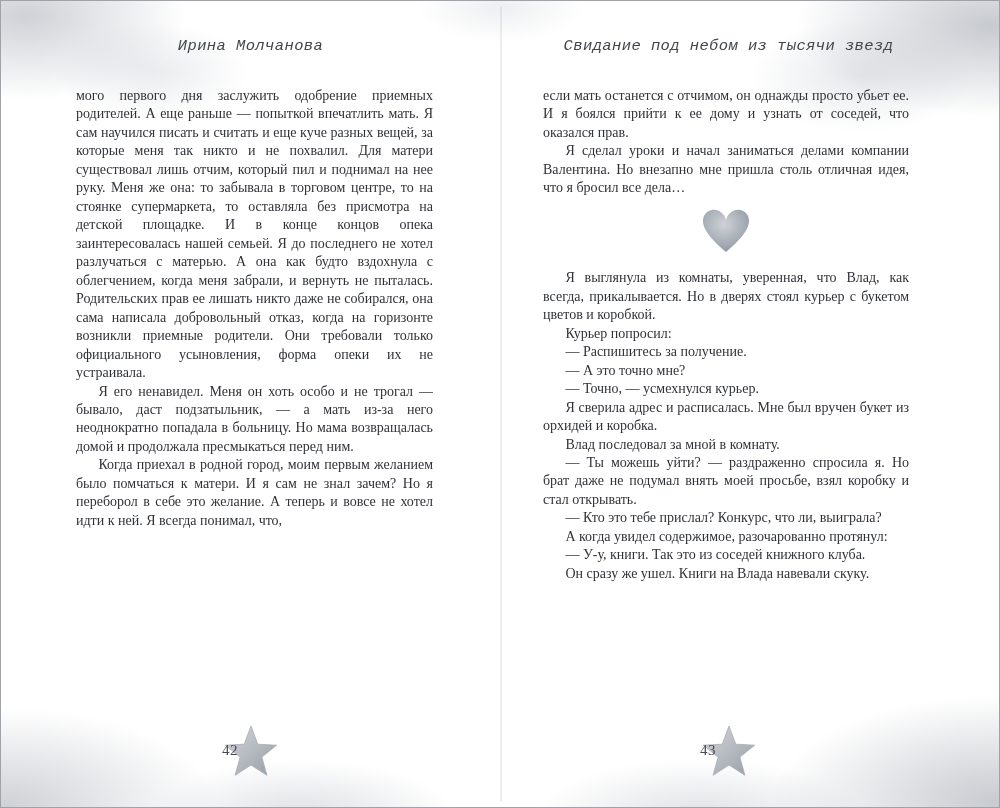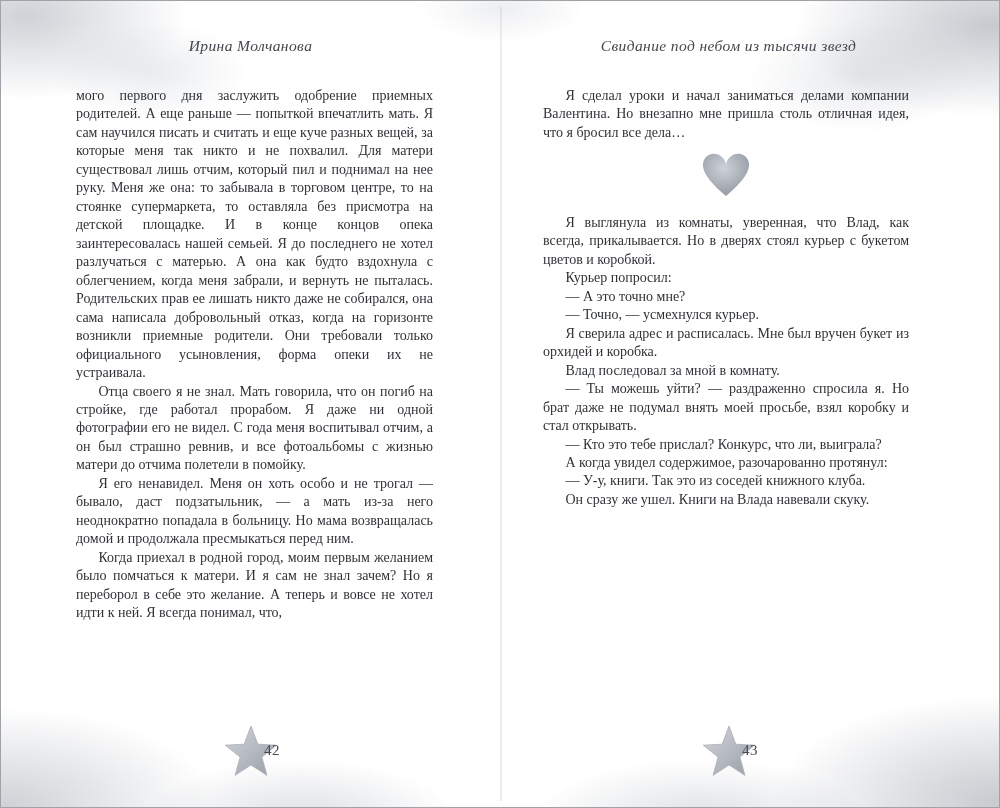--- a/index.html
+++ b/index.html
@@ -38,20 +38,21 @@
   .page.right { left: 478px; }
 
   .page-header {
     position: absolute;
     top: 36px; left: 0; right: 0;
     text-align: center;
     font-style: italic;
     font-size: 15.5px;
     letter-spacing: .4px;
     color: #43474d;
+    font-family: Liberation Mono, monospace;
   }
 
   .page-body {
     position: absolute;
     top: 86px;
     overflow: hidden;
     text-align: justify;
     font-size: 14px;
     line-height: 1.32;
     hyphens: auto;
@@ -69,39 +70,38 @@
     position: absolute;
     width: 58px; height: 60px;
     top: 722px;
   }
   .page.left  .star-badge { left: 221px; }
   .page.right .star-badge { left: 221px; }
   .star-badge svg { position: absolute; left: 0; top: 0; }
   .star-number {
     position: absolute;
     left: 0; top: 19px; width: 58px;
-    text-align: right;
+    text-align: left;
     font-size: 15px;
     color: #474b52;
     letter-spacing: .5px;
   }
 </style>
 </head>
 <body>
 
 <div class="spread">
 
   <div class="spine"></div>
 
   <div class="page left">
     <div class="page-header">Ирина Молчанова</div>
 
     <div class="page-body">
         <p class="para">мого первого дня заслужить одобрение приемных родителей. А еще раньше — попыткой впечатлить мать. Я сам научился писать и считать и еще куче разных вещей, за которые меня так никто и не похвалил. Для матери существовал лишь отчим, который пил и поднимал на нее руку. Меня же она: то забывала в торговом центре, то на стоянке супермаркета, то оставляла без присмотра на детской площадке. И в конце концов опека заинтересовалась нашей семьей. Я до последнего не хотел разлучаться с матерью. А она как будто вздохнула с облегчением, когда меня забрали, и вернуть не пыталась. Родительских прав ее лишать никто даже не собирался, она сама написала добровольный отказ, когда на горизонте возникли приемные родители. Они требовали только официального усыновления, форма опеки их не устраивала.</p>
-        <p class="para indent">Отца своего я не знал. Мать говорила, что он погиб на стройке, где работал прорабом. Я даже ни одной фотографии его не видел. С года меня воспитывал отчим, а он был страшно ревнив, и все фотоальбомы с жизнью матери до отчима полетели в помойку.</p>
         <p class="para indent">Я его ненавидел. Меня он хоть особо и не трогал — бывало, даст подзатыльник, — а мать из-за него неоднократно попадала в больницу. Но мама возвращалась домой и продолжала пресмыкаться перед ним.</p>
         <p class="para indent">Когда приехал в родной город, моим первым желанием было помчаться к матери. И я сам не знал зачем? Но я переборол в себе это желание. А теперь и вовсе не хотел идти к ней. Я всегда понимал, что,</p>
       </div>
 
     <div class="star-badge">
       <span>
         <svg width="58" height="60" viewBox="0 0 58 60" aria-hidden="true">
           <defs>
             <linearGradient id="starGradL" x1="0" y1="0" x2="1" y2="1">
               <stop offset="0" stop-color="#d2d5da"></stop>
@@ -114,20 +114,21 @@
       </span>
       <span class="star-number">42</span>
     </div>
   </div>
 
   <div class="page right">
     <div class="page-header">Свидание под небом из тысячи звезд</div>
 
     <div class="page-body">
       <div>
+          <p class="para">если мать останется с отчимом, он однажды просто убьет ее. И я боялся прийти к ее дому и узнать от соседей, что оказался прав.</p>
           <p class="para indent">Я сделал уроки и начал заниматься делами компании Валентина. Но внезапно мне пришла столь отличная идея, что я бросил все дела…</p>
         </div>
 
       <div class="heart-wrap">
         <span>
           <svg width="56" height="50" viewBox="0 0 56 50" aria-hidden="true">
             <defs>
               <radialGradient id="heartGrad" cx="0.45" cy="0.35" r="0.8">
                 <stop offset="0" stop-color="#cfd3d8"></stop>
                 <stop offset="0.55" stop-color="#a7adb5"></stop>
@@ -135,20 +136,21 @@
               </radialGradient>
             </defs>
             <path d="M28 47 C 10 32, 2 20, 6 11 C 9 4, 19 2, 25 9 C 27 11.5, 28 14, 28 16 C 28 14, 29 11.5, 31 9 C 37 2, 47 4, 50 11 C 54 20, 46 32, 28 47 Z" fill="url(#heartGrad)"></path>
           </svg>
         </span>
       </div>
 
       <div>
           <p class="para indent">Я выглянула из комнаты, уверенная, что Влад, как всегда, прикалывается. Но в дверях стоял курьер с букетом цветов и коробкой.</p>
           <p class="para indent">Курьер попросил:</p>
+          <p class="para indent">— Распишитесь за получение.</p>
           <p class="para indent">— А это точно мне?</p>
           <p class="para indent">— Точно, — усмехнулся курьер.</p>
           <p class="para indent">Я сверила адрес и расписалась. Мне был вручен букет из орхидей и коробка.</p>
           <p class="para indent">Влад последовал за мной в комнату.</p>
           <p class="para indent">— Ты можешь уйти? — раздраженно спросила я. Но брат даже не подумал внять моей просьбе, взял коробку и стал открывать.</p>
           <p class="para indent">— Кто это тебе прислал? Конкурс, что ли, выиграла?</p>
           <p class="para indent">А когда увидел содержимое, разочарованно протянул:</p>
           <p class="para indent">— У-у, книги. Так это из соседей книжного клуба.</p>
           <p class="para indent">Он сразу же ушел. Книги на Влада навевали скуку.</p>
         </div>

